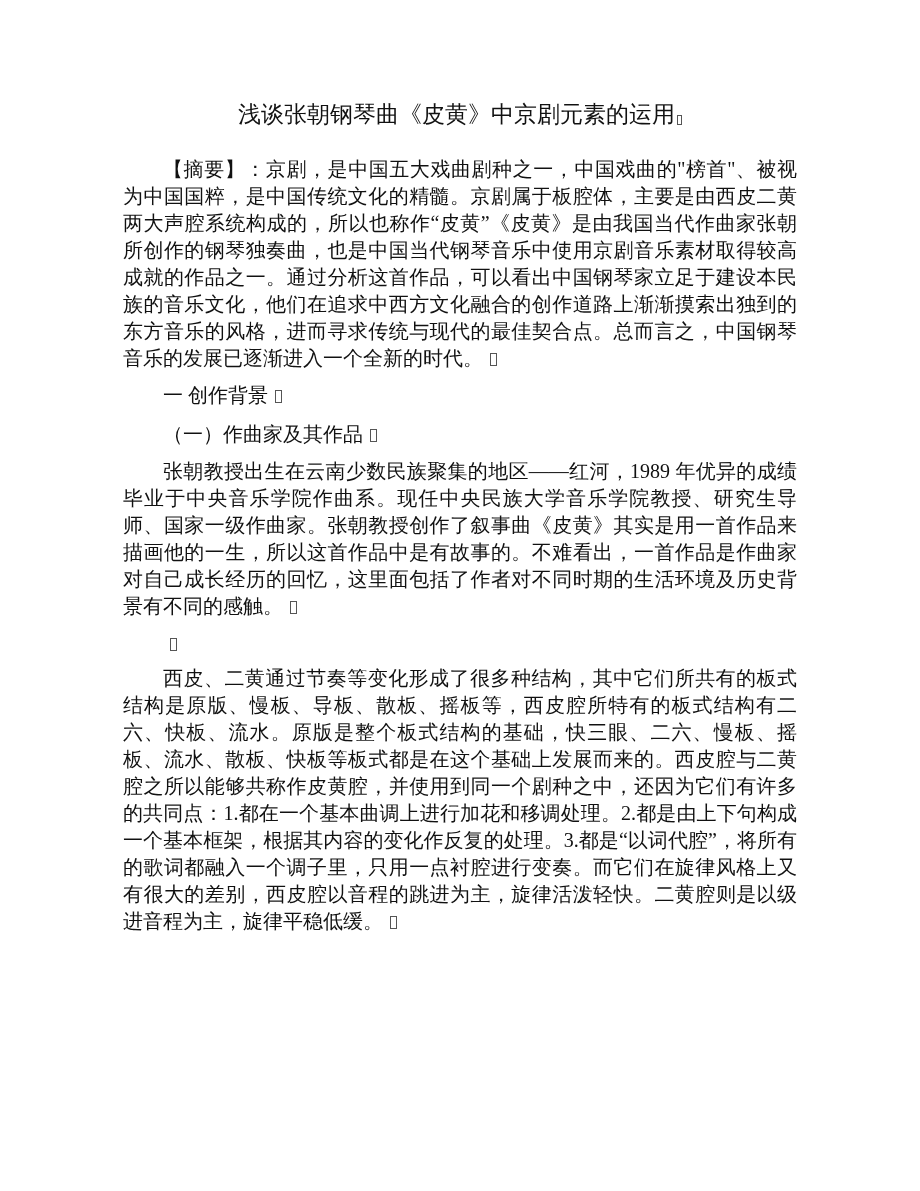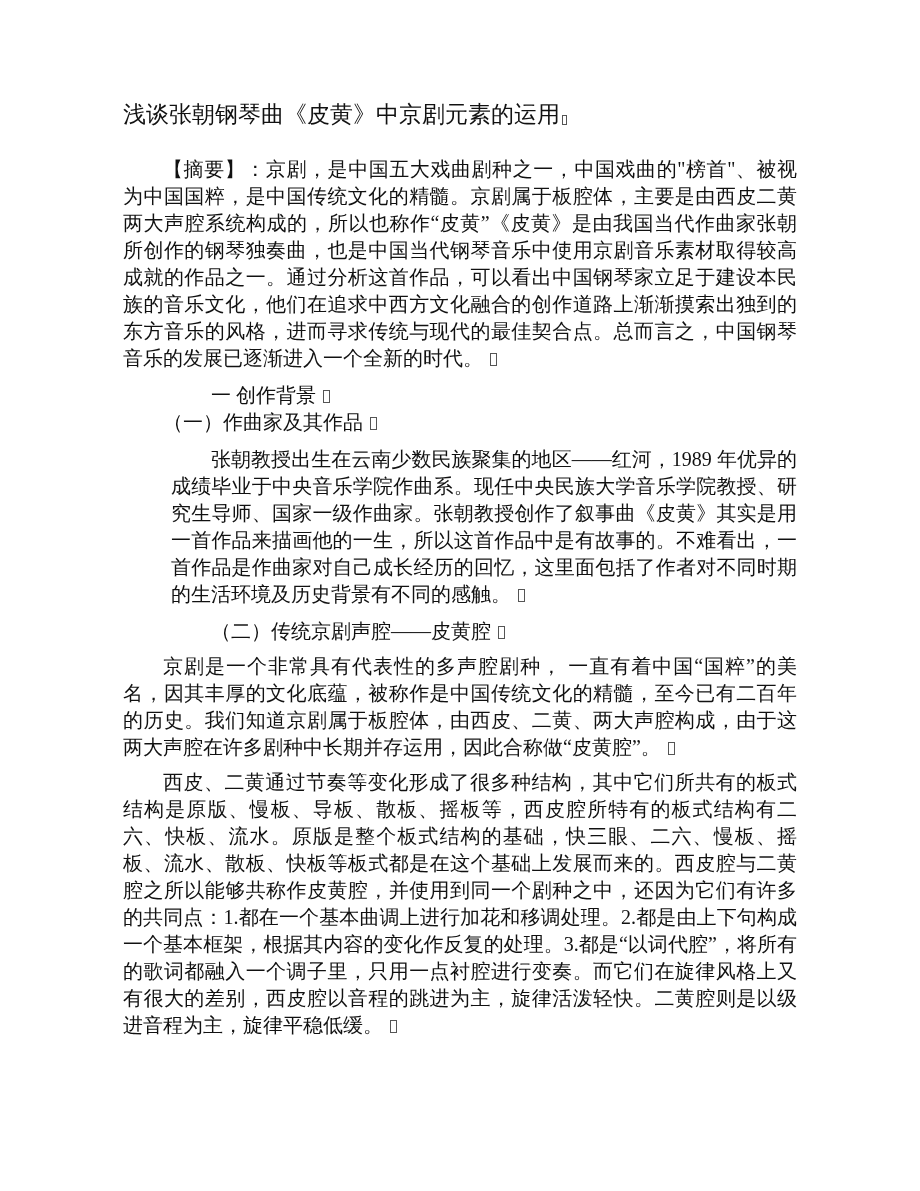--- a/index.html
+++ b/index.html
@@ -18,35 +18,36 @@
     box-sizing: border-box;
     width: 920px;
     height: 1191px;
     padding: 100px 123px 0 123px;
     background: #ffffff;
   }
   .doc-title {
     font-size: 23px;
     line-height: 30px;
     font-weight: 400;
+    text-align: center;
     text-indent: 0;
     margin: 0 0 26px 0;
     white-space: nowrap;
   }
   .block {
     font-size: 20px;
     line-height: 27px;
     text-align: justify;
     text-indent: 2em;
     margin: 0;
   }
   .heading { text-align: left; }
   .mt8  { margin-top: 8px; }
-  .mt10 { margin-top: 10px; margin-left: 48px; }
-  .mt12 { }
+  .mt10 { margin-top: 10px; }
+  .mt12 { margin-top: 12px; }
   
   .mark {
     display: inline-block;
     width: 7px;
     height: 13px;
     border: 1px solid #555;
     box-sizing: border-box;
     margin-left: 7px;
     vertical-align: -1px;
   }
@@ -66,20 +67,19 @@
 
   <p class="block"><span>【摘要】：京剧，是中国五大戏曲剧种之一，中国戏曲的"榜首"、被视为中国国粹，是中国传统文化的精髓。京剧属于板腔体，主要是由西皮二黄两大声腔系统构成的，所以也称作“皮黄”《皮黄》是由我国当代作曲家张朝所创作的钢琴独奏曲，也是中国当代钢琴音乐中使用京剧音乐素材取得较高成就的作品之一。通过分析这首作品，可以看出中国钢琴家立足于建设本民族的音乐文化，他们在追求中西方文化融合的创作道路上渐渐摸索出独到的东方音乐的风格，进而寻求传统与现代的最佳契合点。总而言之，中国钢琴音乐的发展已逐渐进入一个全新的时代。</span><span class="mark"></span></p>
 
   <p class="block heading mt10"><span>一 创作背景</span><span class="mark"></span></p>
 
   <p class="block heading mt12"><span>（一）作曲家及其作品</span><span class="mark"></span></p>
 
   <p class="block mt10"><span>张朝教授出生在云南少数民族聚集的地区——红河，1989 年优异的成绩毕业于中央音乐学院作曲系。现任中央民族大学音乐学院教授、研究生导师、国家一级作曲家。张朝教授创作了叙事曲《皮黄》其实是用一首作品来描画他的一生，所以这首作品中是有故事的。不难看出，一首作品是作曲家对自己成长经历的回忆，这里面包括了作者对不同时期的生活环境及历史背景有不同的感触。</span><span class="mark"></span></p>
 
 
-  <p class="block heading mt10"><span>（二）传统京剧声腔——皮黄腔</span><span class="mark"></span></p>
+  <p class="block heading mt10"><span class="mark"></span></p>
 
-  <p class="block mt8"><span>京剧是一个非常具有代表性的多声腔剧种， 一直有着中国“国粹”的美名，因其丰厚的文化底蕴，被称作是中国传统文化的精髓，至今已有二百年的历史。我们知道京剧属于板腔体，由西皮、二黄、两大声腔构成，由于这两大声腔在许多剧种中长期并存运用，因此合称做“皮黄腔”。</span><span class="mark"></span></p>
 
   <p class="block mt8"><span>西皮、二黄通过节奏等变化形成了很多种结构，其中它们所共有的板式结构是原版、慢板、导板、散板、摇板等，西皮腔所特有的板式结构有二六、快板、流水。原版是整个板式结构的基础，快三眼、二六、慢板、摇板、流水、散板、快板等板式都是在这个基础上发展而来的。西皮腔与二黄腔之所以能够共称作皮黄腔，并使用到同一个剧种之中，还因为它们有许多的共同点：1.都在一个基本曲调上进行加花和移调处理。2.都是由上下句构成一个基本框架，根据其内容的变化作反复的处理。3.都是“以词代腔”，将所有的歌词都融入一个调子里，只用一点衬腔进行变奏。而它们在旋律风格上又有很大的差别，西皮腔以音程的跳进为主，旋律活泼轻快。二黄腔则是以级进音程为主，旋律平稳低缓。</span><span class="mark"></span></p>
 
 
 </div>
 
 </body></html>

